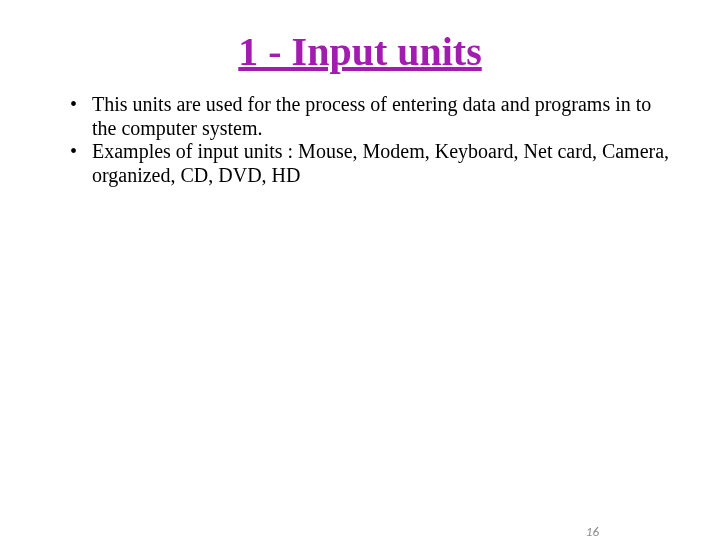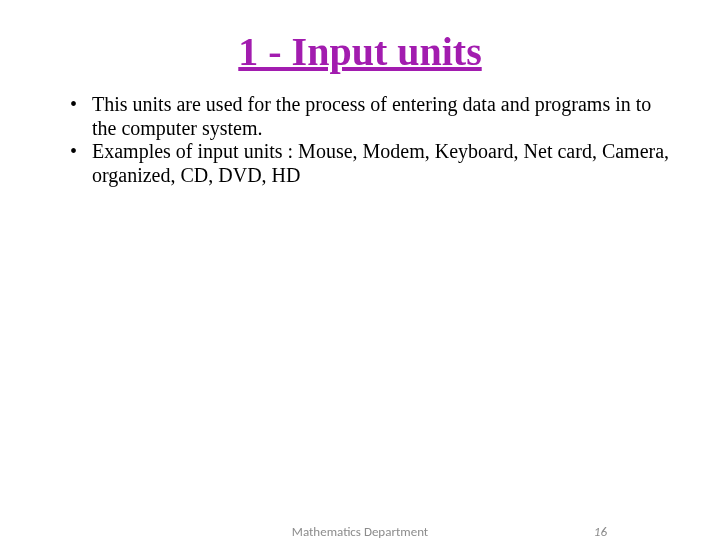--- a/index.html
+++ b/index.html
@@ -46,32 +46,31 @@
       color: #8c8c8c;
     }
     .footer-center {
       position: absolute;
       left: 0;
       width: 720px;
       text-align: center;
     }
     .footer-number {
       position: absolute;
-      right: 113px;
+      right: 121px;
       font-style: italic;
     }
   </style>
 </head>
 <body>
 
 <div class="slide">
   <h1 class="title">1 - Input units</h1>
 
   <div class="content">
     <p class="bullet">This units are used for  the process of entering data and programs in to the computer system.</p>
     <p class="bullet">Examples of input units : Mouse, Modem, Keyboard, Net card, Camera, organized, CD, DVD, HD</p>
   </div>
 
   <div class="footer">
-    <span class="footer-center">Mathematics Department</span>
     <span class="footer-number">16</span>
   </div>
 </div>
 
 </body></html>

